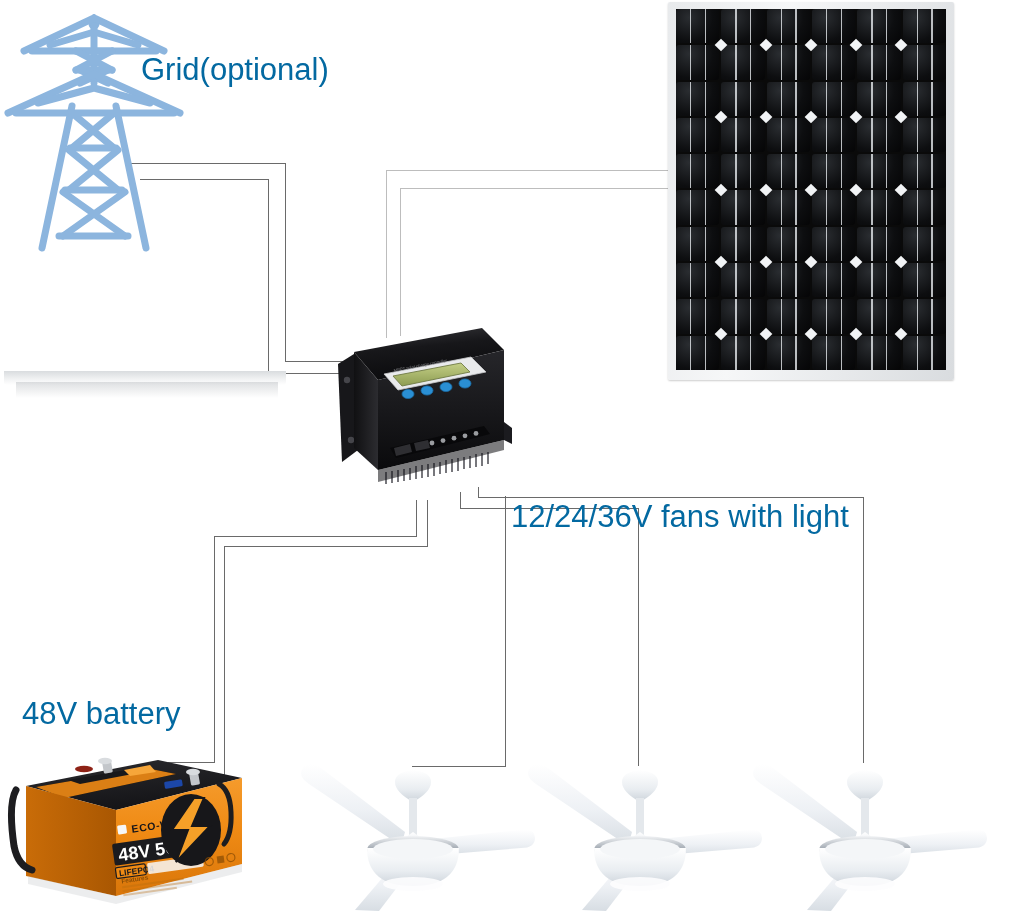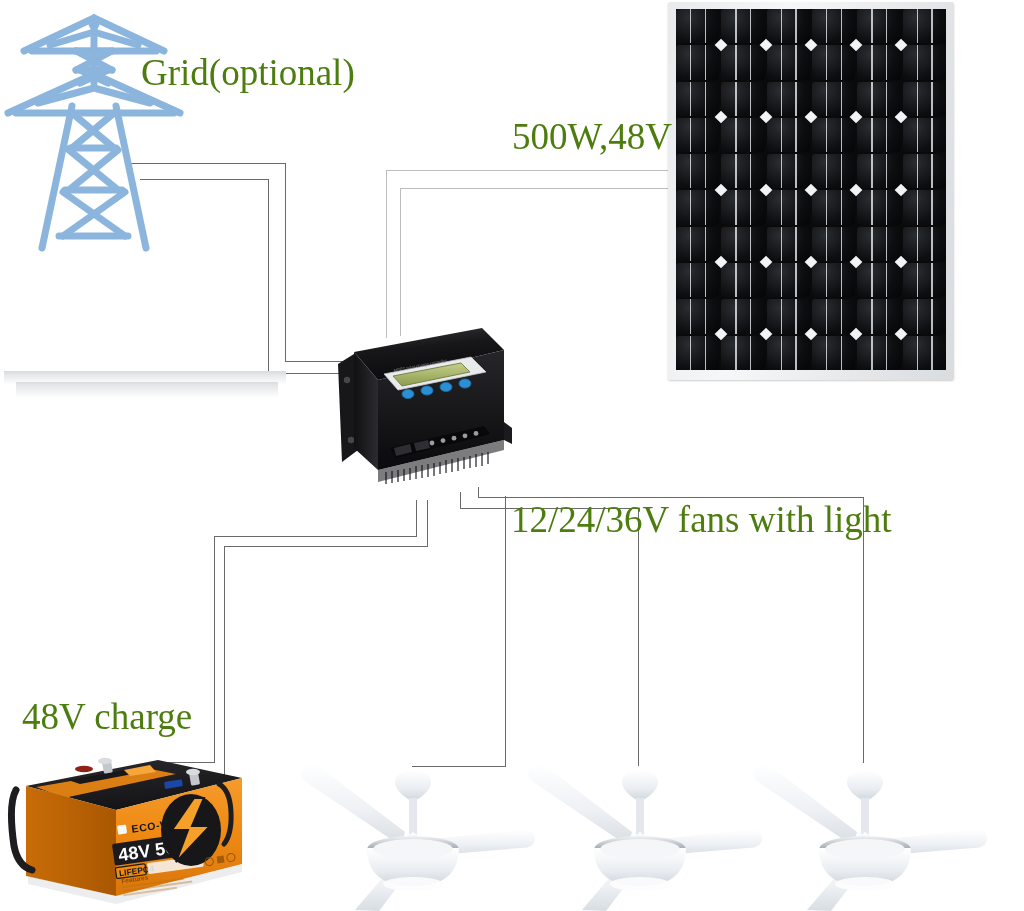--- a/index.html
+++ b/index.html
@@ -13,23 +13,23 @@
   #stage {
     position: relative;
     width: 1024px;
     height: 911px;
     background: #ffffff;
     overflow: hidden;
   }
   
   .label {
     position: absolute;
-    color: #4d7c0f;
-    font-family: Liberation Serif, serif;
-    font-size: 37px;
+    color: #0369a1;
+    font-family: Liberation Sans, sans-serif;
+    font-size: 31px;
     line-height: 1;
     white-space: nowrap;
   }
   #label-grid   { left: 141px; top: 54px;  }
   #label-solar  { left: 512px; top: 118px; }
   #label-fans   { left: 511px; top: 501px; }
   #label-batt   { left: 22px;  top: 698px; }
 
   
   .wire { position: absolute; }
@@ -503,17 +503,16 @@
       <path d="M118 120 L72 174 L96 175 L132 128 Z" fill="url(#bladeA)"></path>
       <path d="M130 96 L152 112 L108 112 Z" fill="url(#hubA)"></path>
       <ellipse cx="130" cy="113" rx="46" ry="13" fill="url(#ringA)"></ellipse>
       <path d="M84 112 Q84 150 130 150 Q176 150 176 112 Z" fill="url(#hubA)"></path>
       <ellipse cx="130" cy="113" rx="40" ry="10" fill="#f4f6f8"></ellipse>
       <ellipse cx="130" cy="148" rx="30" ry="7" fill="#fdfdfe" opacity="0.9"></ellipse>
     </svg>
   </div>
 
   <div class="label" id="label-grid">Grid(optional)</div>
-  <div class="label" id="label-solar">500W,48V</div>
   <div class="label" id="label-fans">12/24/36V fans with light</div>
-  <div class="label" id="label-batt">48V charge</div>
+  <div class="label" id="label-batt">48V battery</div>
 
 </div>
 
 </body></html>

